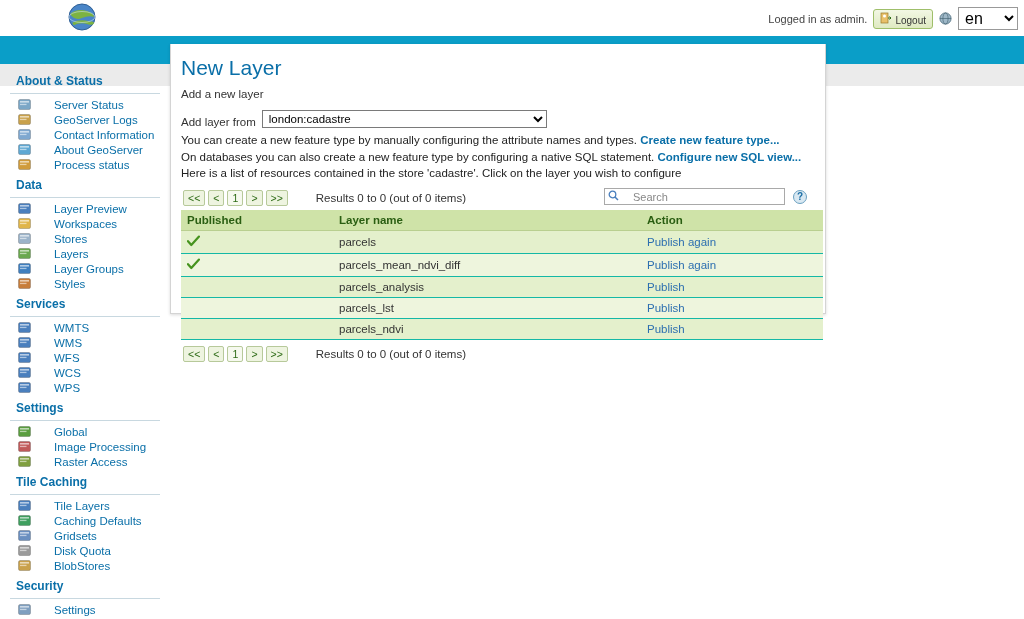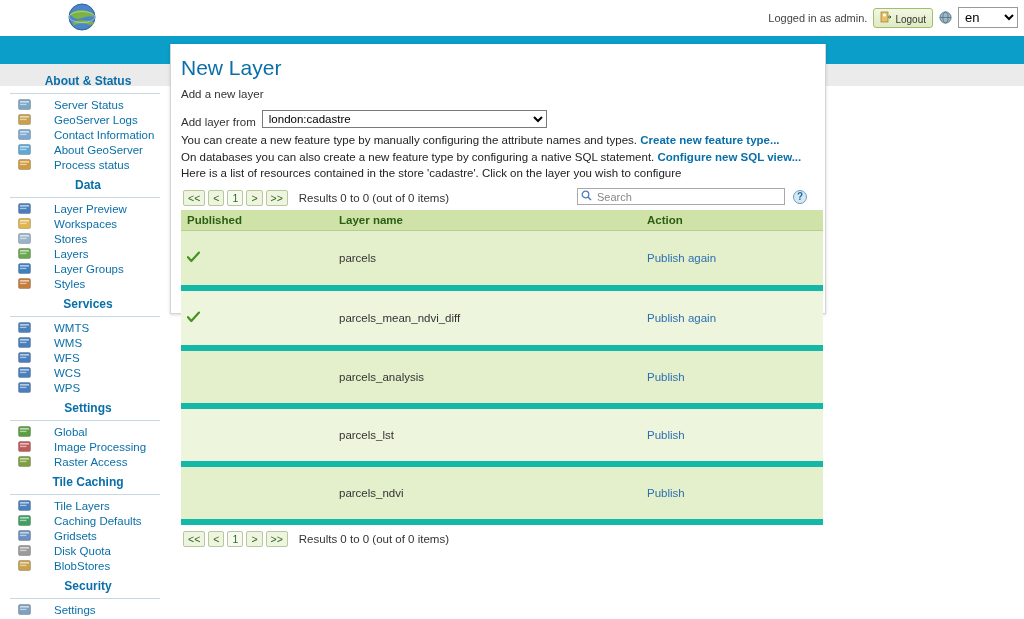--- a/index.html
+++ b/index.html
@@ -36,21 +36,21 @@
     font-size: 11px; color: #444;
   }
   .logout-btn {
     display: inline-flex; align-items: flex-end; gap: 3px;
     border: 1px solid #9fbf6a;
     background: linear-gradient(#f2f7e4, #dfeac2);
     padding: 2px 6px; border-radius: 3px;
     font-size: 10px; color: #333; cursor: pointer;
   }
   .lang-select {
-    font-size: 13px; padding: 1px 2px;
+    font-size: 16px; padding: 1px 2px;
     border: 1px solid #999; background: #fff; width: 60px;
   }
   .globe-icon { width: 13px; height: 13px; }
 
   
   .blue-band {
     position: absolute; top: 36px; left: 0; width: 1024px; height: 28px;
     background: #0a9ec8;
   }
   .gray-band {
@@ -64,21 +64,20 @@
 
   
   .sidebar {
     position: absolute; left: 0; top: 70px; width: 168px;
     padding: 0 8px 0 10px;
   }
   .side-group { margin-bottom: 2px; }
   .side-head {
     color: #0a6fa8; font-weight: bold; font-size: 12px;
     padding: 4px 0 3px 6px;
-    text-align: center;
   }
   .side-rule { border-bottom: 1px solid #c8d8e0; margin: 2px 0 3px 0; }
   .side-item {
     display: flex; align-items: center; gap: 23px;
     padding: 1px 0 1px 8px; cursor: pointer;
   }
   .side-item a {
     color: #0a6fa8; text-decoration: none; font-size: 11.5px;
   }
   .ico {
@@ -116,26 +115,26 @@
   .pager {
     display: flex; align-items: center; gap: 3px;
     margin: 8px 0 4px 2px; position: relative;
   }
   .pg {
     border: 1px solid #b7c99a; background: #eef4e0;
     color: #2e6b16; font-size: 10.5px; padding: 1px 4px;
     min-width: 16px; text-align: center; cursor: pointer; border-radius: 2px;
   }
   .pg.num { background: #f6f9ef; }
-  .results-text { font-size: 11.5px; color: #333; margin-left: 8px; }
+  .results-text { font-size: 11.5px; color: #333; margin-left: 25px; }
   .search-wrap {
     position: absolute; right: 26px; top: -2px;
     display: flex; align-items: center;
     border: 1px solid #a9a9a9; background: #fff;
-    width: 208px; height: 17px; padding: 0 3px;
+    width: 181px; height: 17px; padding: 0 3px; gap: 9px;
   }
   .search-wrap input {
     border: none; outline: none; font-size: 11px; width: 100%;
     color: #555; background: transparent;
   }
   .search-wrap input::placeholder { color: #888; }
   .help-circle {
     position: absolute; right: 4px; top: 0px;
     width: 14px; height: 14px; border-radius: 50%;
     background: #d8e8f2; border: 1px solid #6aa0c0;
@@ -147,21 +146,21 @@
   table.layers {
     width: 642px; border-collapse: collapse; font-size: 11.5px;
     table-layout: fixed;
   }
   table.layers th {
     background: #cfe3a8; color: #2a5e12; text-align: left;
     font-weight: bold; padding: 4px 6px; font-size: 11.5px;
     border-bottom: 1px solid #b9cf90;
   }
   table.layers td {
-    padding: 20px 6px; border-bottom: 6px solid #14b8a6;
+    padding: 4px 6px; border-bottom: 1px solid #14b8a6;
     vertical-align: middle; height: 19px;
   }
   table.layers tr.even td { background: #e4f0cc; }
   table.layers tr.odd td  { background: #eef5dd; }
   .col-pub { width: 152px; }
   .col-name { width: 308px; }
   .col-act { width: 182px; }
   td.act a { color: #2d6fb0; text-decoration: none; }
   .check {
     display: inline-block; width: 12px; height: 12px;

